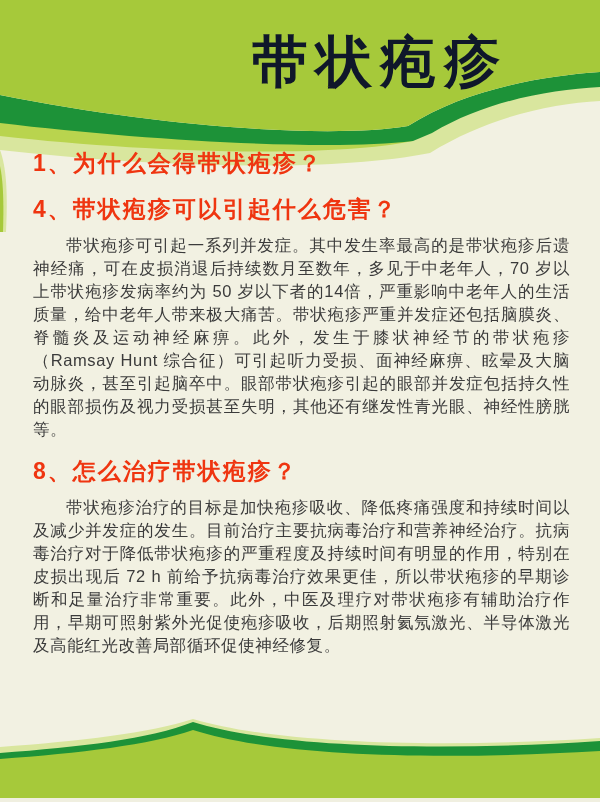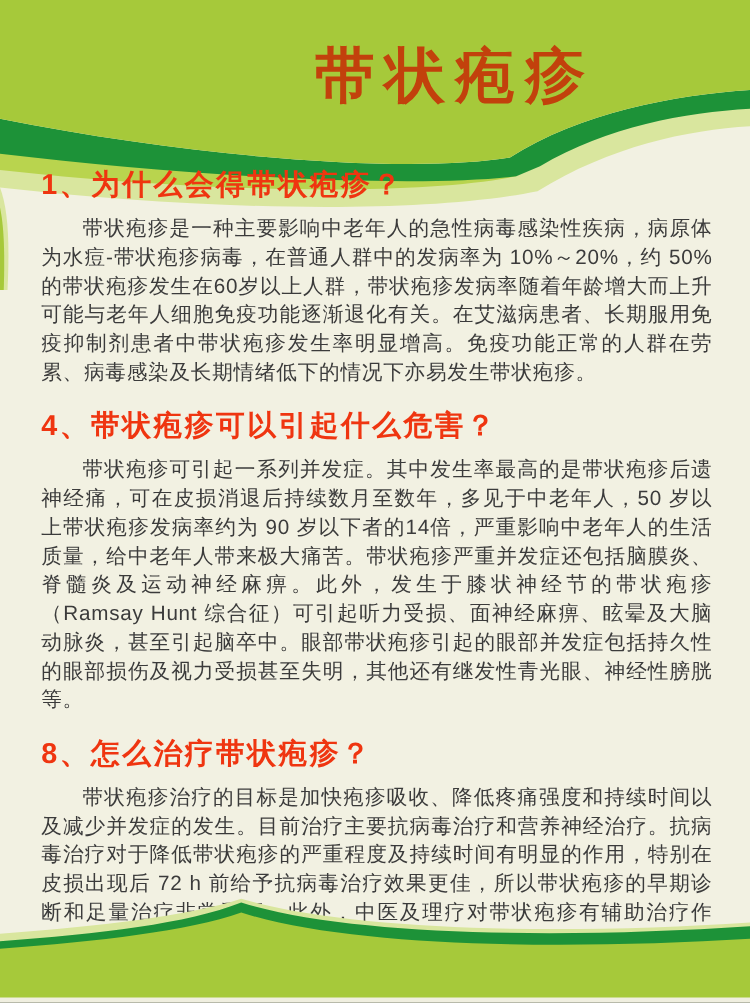--- a/index.html
+++ b/index.html
@@ -23,43 +23,43 @@
   .top-swoosh { top: 0; }
   .bottom-swoosh { bottom: 0; }
 
   .poster-title {
     position: absolute;
     top: 24px;
     left: 252px;
     width: 330px;
     font-family: "DejaVu Serif", "Liberation Serif", serif;
     font-weight: bold;
-    font-size: 48px;
+    font-size: 56px;
     line-height: 74px;
     letter-spacing: 8px;
-    color: #c2410c;
+    color: #0f172a;
     white-space: nowrap;
     text-align: left;
   }
 
   .content {
     position: absolute;
     top: 132px;
     left: 33px;
     width: 537px;
   }
 
   .section-heading {
     margin: 15px 0 9px 0;
     font-size: 23px;
     font-weight: bold;
     letter-spacing: 2px;
     color: #ef3510;
   }
-  .section:first-child .section-heading { margin-top: 0; }
+  .section:first-child .section-heading { margin-top: 16px; }
 
   .section-body {
     margin: 0;
     font-size: 16.5px;
     line-height: 23px;
     letter-spacing: 0.6px;
     color: #3b3b3b;
     text-align: justify;
     text-indent: 2em;
   }
@@ -86,26 +86,25 @@
     <path fill="#d9e69e" d="M0,150 C6,166 8,190 6,232 L0,232 Z"></path>
     <path fill="#a6c93a" d="M0,166 C3,180 4,200 3,232 L0,232 Z"></path>
   </svg>
 
   <div class="poster-title">带状疱疹</div>
 
   <div class="content">
 
     <div class="section">
       <div class="section-heading">1、为什么会得带状疱疹？</div>
-      <p class="section-body">带状疱疹是一种主要影响中老年人的急性病毒感染性疾病，病原体为水痘-带状疱疹病毒，在普通人群中的发病率为 10%～20%，约 50%的带状疱疹发生在60岁以上人群，带状疱疹发病率随着年龄增大而上升可能与老年人细胞免疫功能逐渐退化有关。在艾滋病患者、长期服用免疫抑制剂患者中带状疱疹发生率明显增高。免疫功能正常的人群在劳累、病毒感染及长期情绪低下的情况下亦易发生带状疱疹。</p>
     </div>
 
     <div class="section">
       <div class="section-heading">4、带状疱疹可以引起什么危害？</div>
-      <p class="section-body">带状疱疹可引起一系列并发症。其中发生率最高的是带状疱疹后遗神经痛，可在皮损消退后持续数月至数年，多见于中老年人，50 岁以上带状疱疹发病率约为 90 岁以下者的14倍，严重影响中老年人的生活质量，给中老年人带来极大痛苦。带状疱疹严重并发症还包括脑膜炎、脊髓炎及运动神经麻痹。此外，发生于膝状神经节的带状疱疹（Ramsay Hunt 综合征）可引起听力受损、面神经麻痹、眩晕及大脑动脉炎，甚至引起脑卒中。眼部带状疱疹引起的眼部并发症包括持久性的眼部损伤及视力受损甚至失明，其他还有继发性青光眼、神经性膀胱等。</p>
+      <p class="section-body">带状疱疹可引起一系列并发症。其中发生率最高的是带状疱疹后遗神经痛，可在皮损消退后持续数月至数年，多见于中老年人，70 岁以上带状疱疹发病率约为 50 岁以下者的14倍，严重影响中老年人的生活质量，给中老年人带来极大痛苦。带状疱疹严重并发症还包括脑膜炎、脊髓炎及运动神经麻痹。此外，发生于膝状神经节的带状疱疹（Ramsay Hunt 综合征）可引起听力受损、面神经麻痹、眩晕及大脑动脉炎，甚至引起脑卒中。眼部带状疱疹引起的眼部并发症包括持久性的眼部损伤及视力受损甚至失明，其他还有继发性青光眼、神经性膀胱等。</p>
     </div>
 
     <div class="section">
       <div class="section-heading">8、怎么治疗带状疱疹？</div>
       <p class="section-body">带状疱疹治疗的目标是加快疱疹吸收、降低疼痛强度和持续时间以及减少并发症的发生。目前治疗主要抗病毒治疗和营养神经治疗。抗病毒治疗对于降低带状疱疹的严重程度及持续时间有明显的作用，特别在皮损出现后 72 h 前给予抗病毒治疗效果更佳，所以带状疱疹的早期诊断和足量治疗非常重要。此外，中医及理疗对带状疱疹有辅助治疗作用，早期可照射紫外光促使疱疹吸收，后期照射氦氖激光、半导体激光及高能红光改善局部循环促使神经修复。</p>
     </div>
 
   </div>
 
   <svg class="bottom-swoosh" width="600" height="107" viewBox="0 0 600 107" aria-hidden="true">

